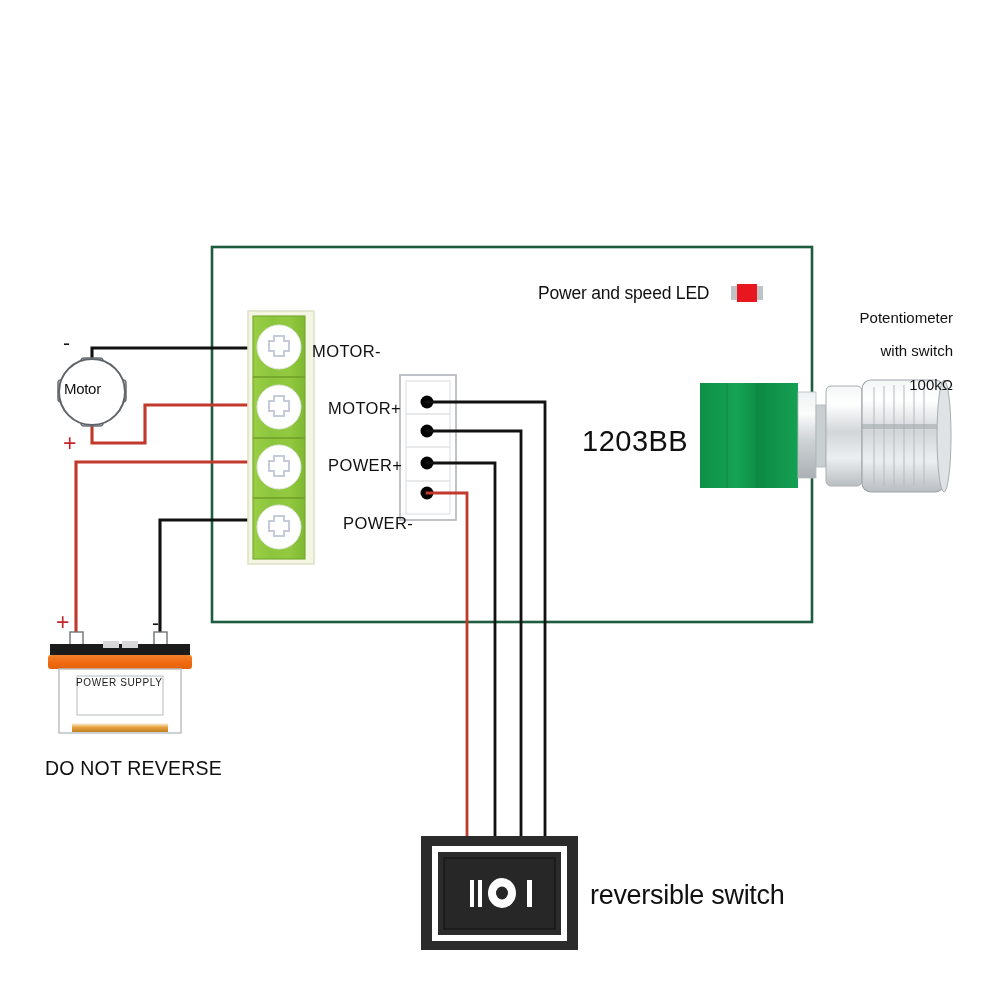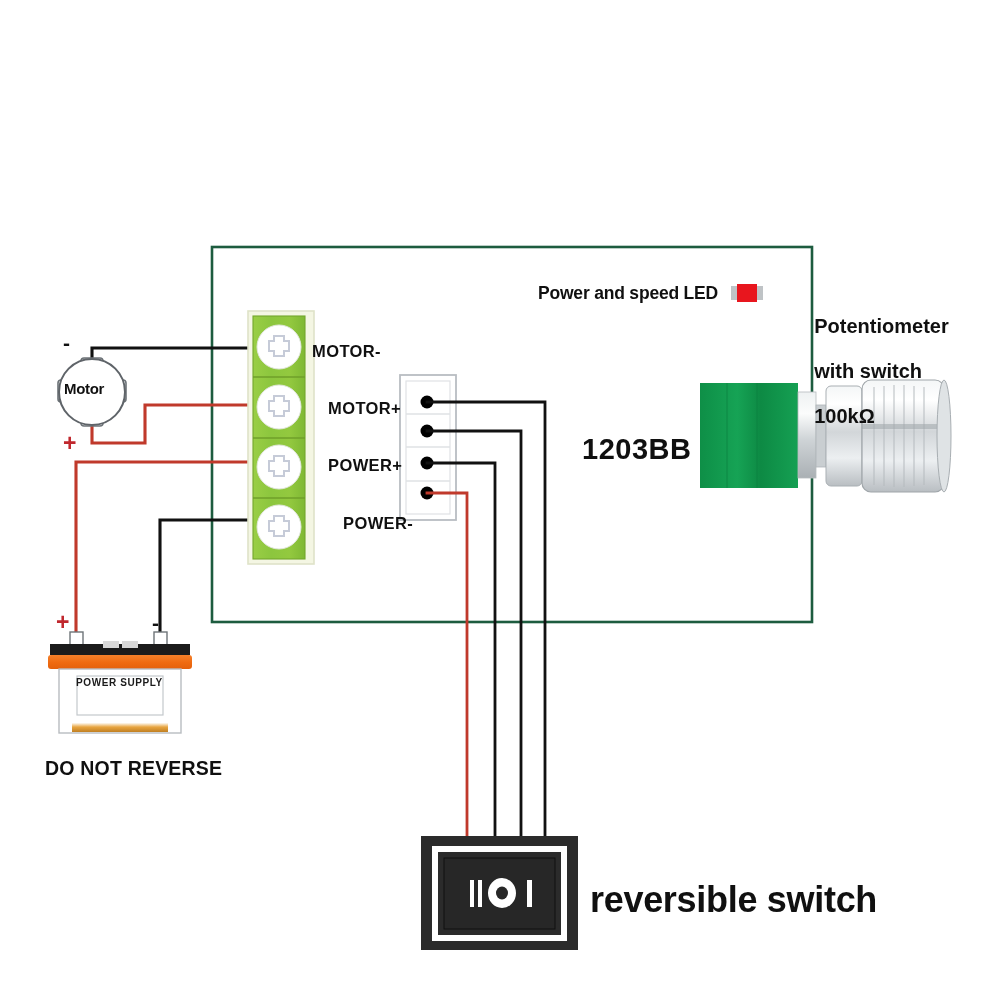--- a/index.html
+++ b/index.html
@@ -1,30 +1,30 @@
 <!DOCTYPE html>
 <html><head>
 <meta charset="utf-8">
 <style>
   html,body{margin:0;padding:0;background:#fff;}
   body{width:1000px;height:1000px;font-family:"Liberation Sans",sans-serif;}
   #stage{position:relative;width:1000px;height:1000px;background:#ffffff;overflow:hidden;}
   svg.layer{position:absolute;left:0;top:0;width:1000px;height:1000px;}
-  .lbl{position:absolute;font-family:"Liberation Sans",sans-serif;font-weight:bold;color:#101010;white-space:pre;line-height:1.12;}
-  #board-label-1203bb{left:582px;top:425px;font-size:29px;letter-spacing:.5px;margin-top:8px;}
+  .lbl{position:absolute;font-family:"Liberation Sans",sans-serif;font-weight:normal;color:#101010;white-space:pre;line-height:1.12;}
+  #board-label-1203bb{left:582px;top:425px;font-size:29px;letter-spacing:.5px;}
   #led-label{left:538px;top:284px;font-size:17.5px;letter-spacing:-.2px;}
-  #pot-label{left:792px;top:293px;font-size:20px;text-align:left;width:132px;}
+  #pot-label{left:821px;top:293px;font-size:15px;text-align:right;width:132px;}
   #motor-text{left:64px;top:381px;font-size:15px;letter-spacing:-.3px;}
   #motor-minus{left:63px;top:331px;font-size:21px;color:#111;}
   #motor-plus{left:63px;top:431px;font-size:23px;color:#c0272d;}
   #bat-plus{left:56px;top:610px;font-size:23px;color:#c0272d;}
   #bat-minus{left:152px;top:611px;font-size:21px;color:#111;}
   #bat-text{left:76px;top:677px;font-size:10px;letter-spacing:.6px;color:#1b1b1b;}
   #do-not-reverse{left:45px;top:758px;font-size:19.5px;letter-spacing:.2px;}
-  #switch-label{left:590px;top:880px;font-size:36px;letter-spacing:-.3px;}
+  #switch-label{left:590px;top:880px;font-size:27px;letter-spacing:-.3px;}
   .term-lbl{font-size:16.5px;letter-spacing:.4px;}
   #t0{left:312px;top:342px;}
   #t1{left:328px;top:399px;}
   #t2{left:328px;top:456px;}
   #t3{left:328px;top:514px;margin-left:15px;}
 </style>
 </head>
 <body>
 
 <div id="stage">

